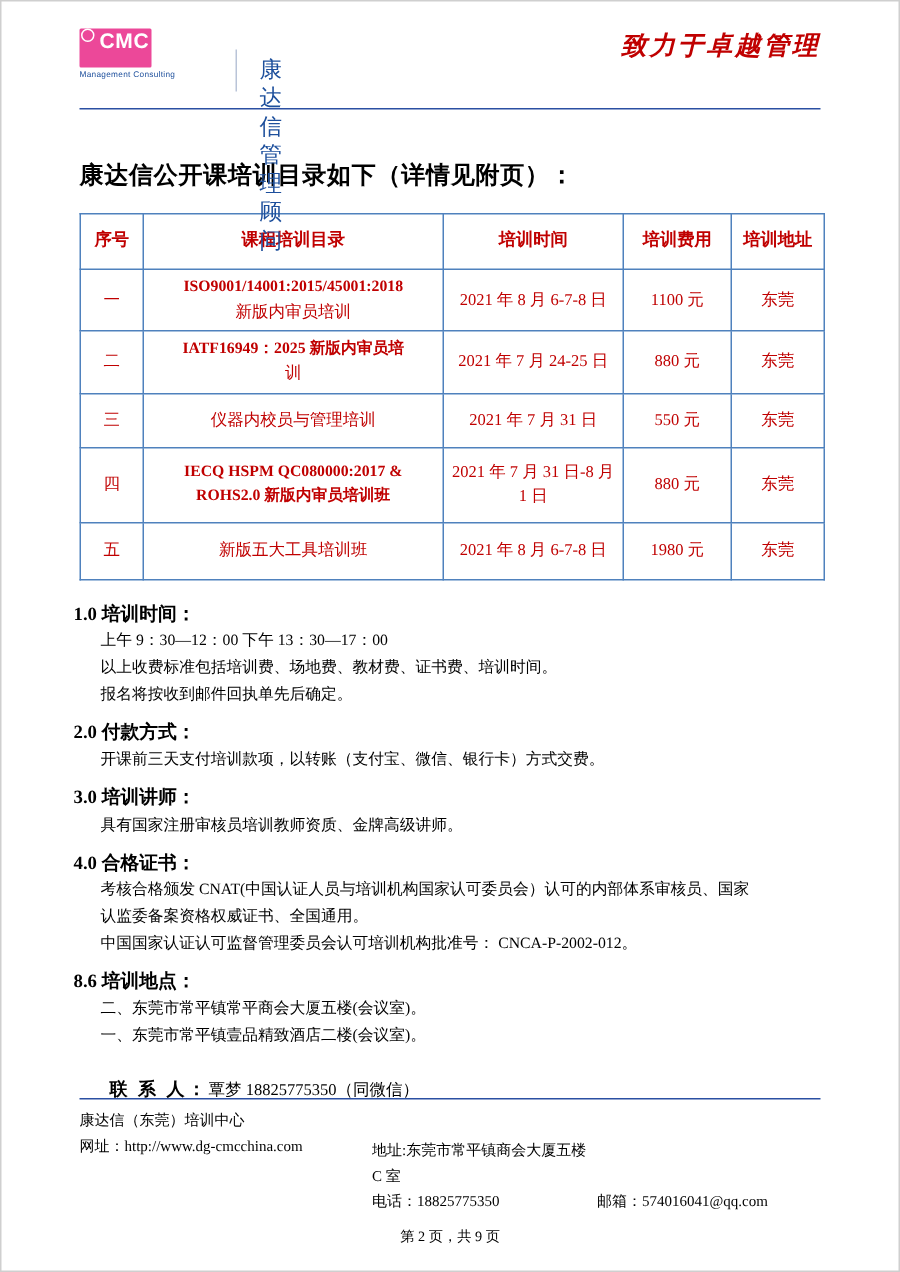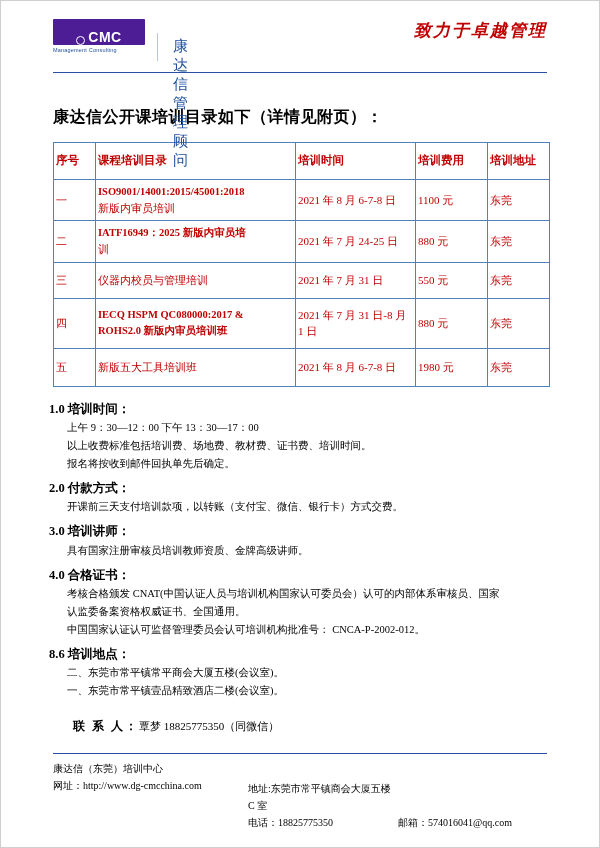--- a/index.html
+++ b/index.html
@@ -38,30 +38,30 @@
     border-bottom: 1.5px solid #2b4fa2;
   }
   .logo-block {
     position: absolute;
     left: 52px;
     top: 18px;
     display: flex;
     align-items: center;
   }
   .logo-mark {
-    width: 92px;
+    width: 48px;
     height: 26px;
-    background: #4c1d95;
+    background: #ec4899;
     color: #ffffff;
     font-family: "Liberation Sans", sans-serif;
     font-size: 14px;
     font-weight: bold;
     letter-spacing: 0.5px;
     display: flex;
-    align-items: flex-end;
+    align-items: flex-start;
     justify-content: center;
     border-radius: 1px;
   }
   .logo-dot {
     display: inline-block;
     width: 7px;
     height: 7px;
     border: 1.5px solid #ffffff;
     border-radius: 50%;
     margin-right: 3px;
@@ -117,21 +117,21 @@
   
   table.course-table {
     border-collapse: collapse;
     margin-left: 52px;
     width: 496px;
     table-layout: fixed;
   }
   table.course-table th,
   table.course-table td {
     border: 1px solid #4f81bd;
-    text-align: left;
+    text-align: center;
     vertical-align: middle;
     color: #c00000;
     font-size: 11px;
     padding: 4px 2px;
     line-height: 1.5;
   }
   table.course-table th {
     font-weight: bold;
     font-size: 11.5px;
     height: 28px;
@@ -334,15 +334,16 @@
       <div class="footer-right">
         <div class="line">
             <span class="a">地址:东莞市常平镇商会大厦五楼 C 室</span>
           </div>
         <div class="line">
           <span class="a">电话：18825775350</span>
           <span>邮箱：574016041@qq.com</span>
         </div>
       </div>
     </div>
+    <div class="page-num">第 2 页，共 9 页</div>
   </div>
 
 </div>
 
 </body></html>

